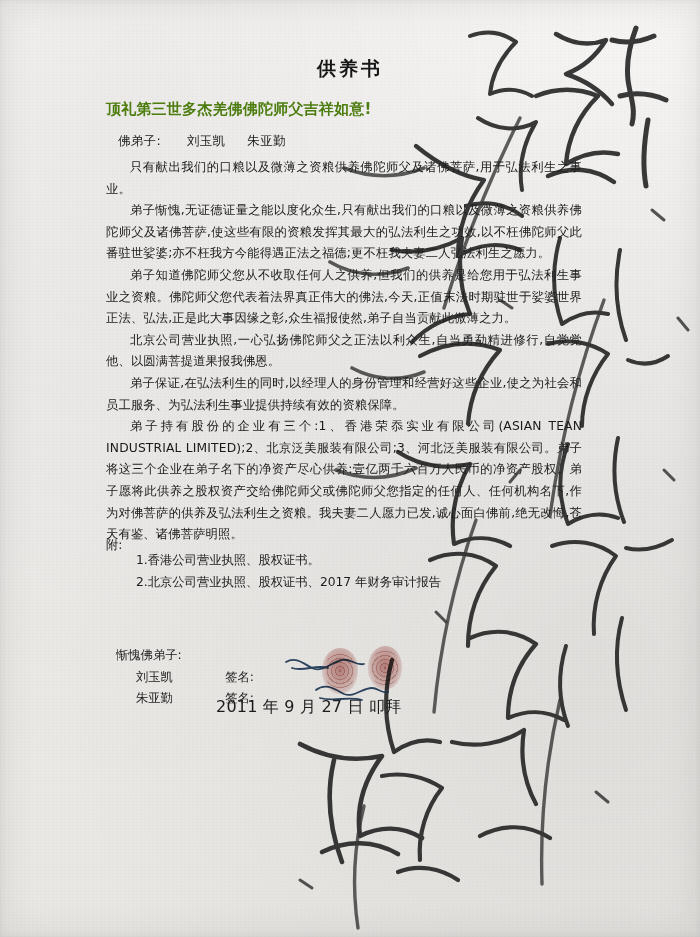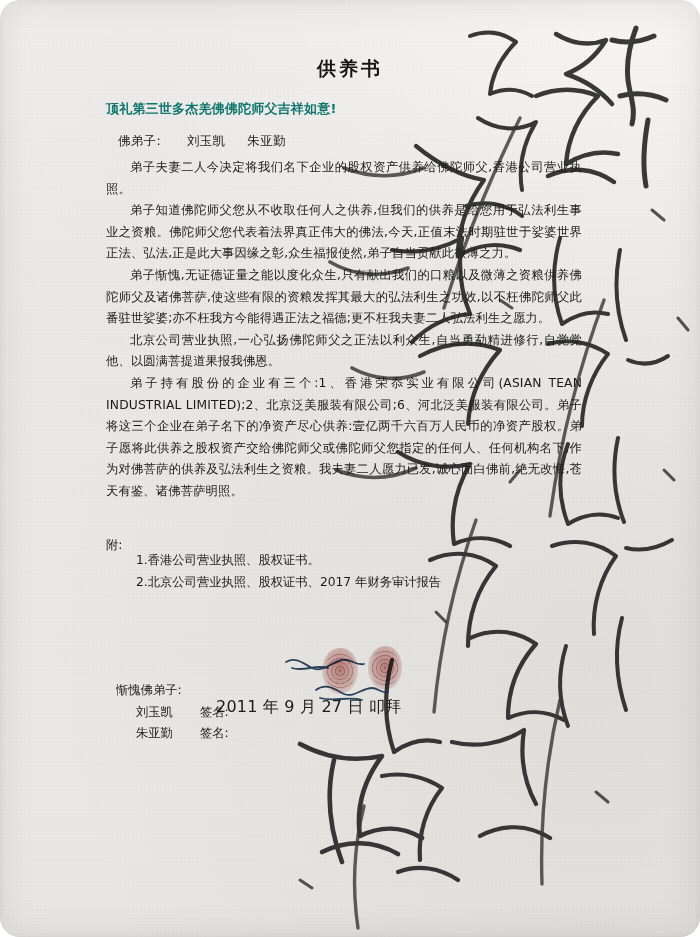--- a/index.html
+++ b/index.html
@@ -9,21 +9,20 @@
   }
   body {
     font-family: "DejaVu Sans", sans-serif;
   }
   #page {
     position: relative;
     width: 700px;
     height: 937px;
     overflow: hidden;
     background: #f2f1ef;
-    border-radius: 20px;
   }
   
   #paper {
     position: absolute;
     inset: 0;
     background:
       radial-gradient(ellipse at 20% 12%, rgba(0,0,0,0.035), rgba(0,0,0,0) 60%),
       radial-gradient(ellipse at 85% 70%, rgba(0,0,0,0.05), rgba(0,0,0,0) 65%),
       linear-gradient(180deg, #f6f5f3 0%, #efeeec 35%, #eceae7 70%, #e9e7e4 100%);
   }
@@ -62,24 +61,24 @@
     font-size: 19px;
     font-weight: bold;
     letter-spacing: 3px;
     color: #161616;
   }
   .salutation {
     position: absolute;
     left: 106px;
     top: 100px;
     width: 500px;
-    font-size: 13px;
+    font-size: 15px;
     font-weight: bold;
     letter-spacing: 0.2px;
-    color: #0f766e;
+    color: #4d7c0f;
   }
   .recipient {
     position: absolute;
     left: 118px;
     top: 133px;
     font-size: 12.5px;
     letter-spacing: 0.3px;
   }
   .recipient .lbl { margin-right: 26px; }
   .recipient .n1 { margin-right: 22px; }
@@ -115,24 +114,24 @@
   }
   .attach-list div { text-indent: 30px; }
 
   .signblock {
     position: absolute;
     left: 118px;
     top: 645px;
     font-size: 12.3px;
     line-height: 21.5px;
   }
-  .signblock .head { margin-left: -2px; margin-top: 35px; }
+  .signblock .head { margin-left: -2px; }
   .signblock .row { margin-left: 18px; }
   .signblock .row .who { display: inline-block; width: 64px; }
-  .signblock .row .sig { display: inline-block; width: 54px; }
+  .signblock .row .sig { display: inline-block; width: 54px; text-align: right; }
   .date {
     position: absolute;
     left: 216px;
     top: 697px;
     font-size: 16px;
     letter-spacing: 0.2px;
   }
 
   
   #ink {
@@ -170,25 +169,26 @@
   <div id="doc">
     <div class="title">供养书</div>
 
     <div class="salutation">顶礼第三世多杰羌佛佛陀师父吉祥如意!</div>
 
     <div class="recipient">
       <span class="lbl">佛弟子:</span><span class="n1">刘玉凯</span><span>朱亚勤</span>
     </div>
 
     <div class="body">
-      <p>弟子夫妻二人今决定将我们名下企业的股权资产供养给佛陀师父,香港公司营业执照。</p>
+      <p>只有献出我们的口粮以及微薄之资粮供养佛陀师父及诸佛菩萨,用于弘法利生之事业。</p>
+      <p>弟子惭愧,无证德证量之能以度化众生,只有献出我们的口粮以及微薄之资粮供养佛陀师父及诸佛菩萨,使这些有限的资粮发挥其最大的弘法利生之功效,以不枉佛陀师父此番驻世娑婆;亦不枉我方今能得遇正法之福德;更不枉我夫妻二人弘法利生之愿力。</p>
       <p>弟子知道佛陀师父您从不收取任何人之供养,但我们的供养是给您用于弘法利生事业之资粮。佛陀师父您代表着法界真正伟大的佛法,今天,正值末法时期驻世于娑婆世界正法、弘法,正是此大事因缘之彰,众生福报使然,弟子自当贡献此微薄之力。</p>
-      <p>弟子惭愧,无证德证量之能以度化众生,只有献出我们的口粮以及微薄之资粮供养佛陀师父及诸佛菩萨,使这些有限的资粮发挥其最大的弘法利生之功效,以不枉佛陀师父此番驻世娑婆;亦不枉我方今能得遇正法之福德;更不枉我夫妻二人弘法利生之愿力。</p>
       <p>北京公司营业执照,一心弘扬佛陀师父之正法以利众生,自当勇勐精进修行,自觉觉他、以圆满菩提道果报我佛恩。</p>
-      <p>弟子持有股份的企业有三个:1、香港荣忝实业有限公司(ASIAN TEAN INDUSTRIAL LIMITED);2、北京泛美服装有限公司;6、河北泛美服装有限公司。弟子将这三个企业在弟子名下的净资产尽心供养:壹亿两千六百万人民币的净资产股权。弟子愿将此供养之股权资产交给佛陀师父或佛陀师父您指定的任何人、任何机构名下,作为对佛菩萨的供养及弘法利生之资粮。我夫妻二人愿力已发,诚心面白佛前,绝无改悔,苍天有鉴、诸佛菩萨明照。</p>
+      <p>弟子保证,在弘法利生的同时,以经理人的身份管理和经营好这些企业,使之为社会和员工服务、为弘法利生事业提供持续有效的资粮保障。</p>
+      <p>弟子持有股份的企业有三个:1、香港荣忝实业有限公司(ASIAN TEAN INDUSTRIAL LIMITED);2、北京泛美服装有限公司;3、河北泛美服装有限公司。弟子将这三个企业在弟子名下的净资产尽心供养:壹亿两千六百万人民币的净资产股权。弟子愿将此供养之股权资产交给佛陀师父或佛陀师父您指定的任何人、任何机构名下,作为对佛菩萨的供养及弘法利生之资粮。我夫妻二人愿力已发,诚心面白佛前,绝无改悔,苍天有鉴、诸佛菩萨明照。</p>
     </div>
 
     <div class="attach-label">附:</div>
     <div class="attach-list">
       <div>1.香港公司营业执照、股权证书。</div>
       <div>2.北京公司营业执照、股权证书、2017 年财务审计报告</div>
     </div>
 
     <div class="signblock">
       <div class="head">惭愧佛弟子:</div>

